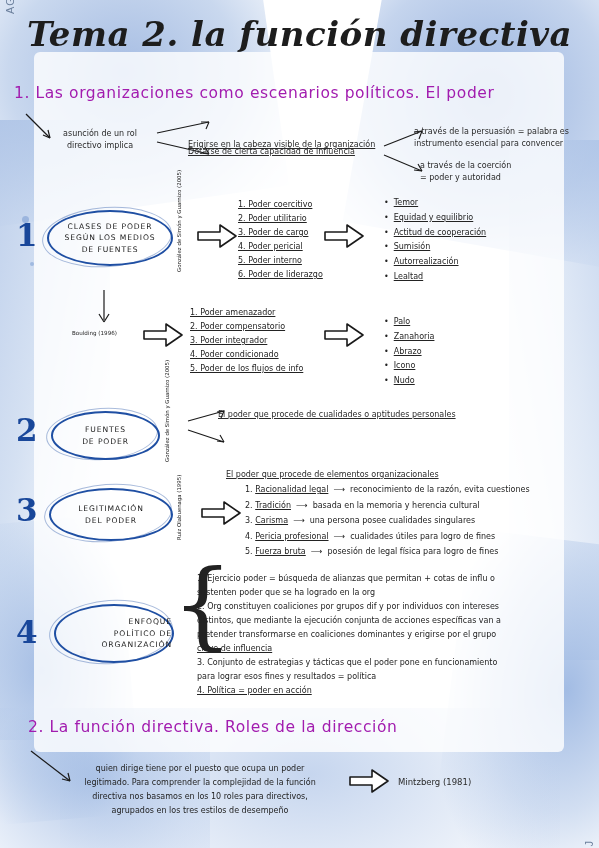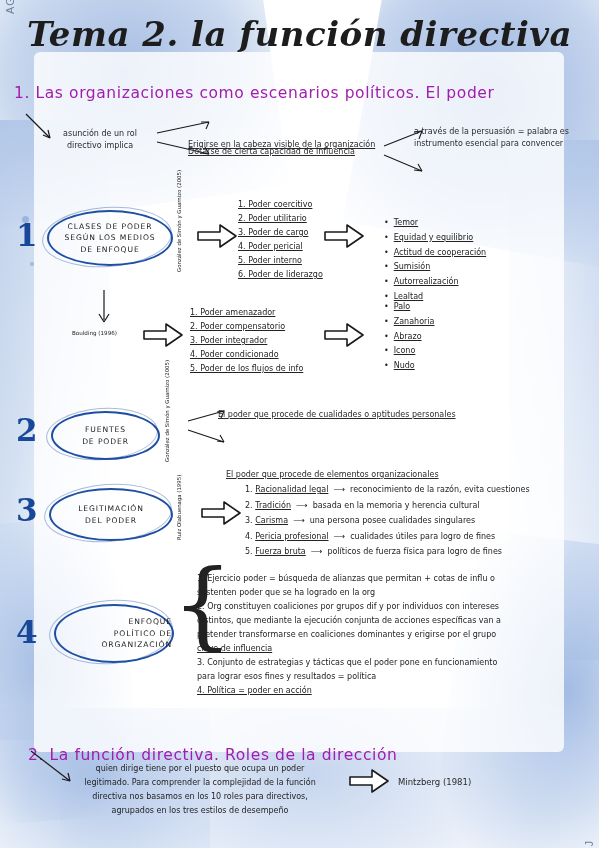--- a/index.html
+++ b/index.html
@@ -187,28 +187,32 @@
   </svg>
   <svg class="tarrow" style="left:382px;top:152px;" width="48" height="22">
     <path d="M2,3 L40,19" stroke="#1a1a1a" stroke-width="1.1" fill="none"></path>
     <path d="M40,19 L32,18 M40,19 L36,12" stroke="#1a1a1a" stroke-width="1.1" fill="none"></path>
   </svg>
 
   <div class="note" style="left:414px;top:126px;">
     <div>a través de la persuasión = palabra es</div>
     <div>instrumento esencial para convencer</div>
   </div>
+  <div class="note" style="left:420px;top:160px;">
+    <div>a través de la coerción</div>
+    <div>= poder y autoridad</div>
+  </div>
 
   <div class="bignum" style="left:16px;top:217px;">1</div>
 
   <div class="oval ghost" style="left:42px;top:207px;width:128px;height:58px;"></div>
   <div class="oval" style="left:47px;top:210px;width:122px;height:52px;flex-direction:column;">
     <span>CLASES DE PODER</span>
     <span>SEGÚN LOS MEDIOS</span>
-    <span>DE ENFOQUE</span>
+    <span>DE FUENTES</span>
   </div>
 
   <div class="cite" style="left:176px;top:272px;">González de Simón y Guarnizo (2005)</div>
 
   <div class="barrow" style="left:196px;top:223px;">
     <svg width="42" height="26" viewBox="0 0 42 26">
       <path d="M2,9 L24,9 L24,2 L40,13 L24,24 L24,17 L2,17 Z" fill="#ffffff" stroke="#1a1a1a" stroke-width="1.6" stroke-linejoin="round"></path>
     </svg>
   </div>
 
@@ -220,21 +224,21 @@
     <div><span class="u-line">5. Poder interno</span></div>
     <div><span class="u-line">6. Poder de liderazgo</span></div>
   </div>
 
   <div class="barrow" style="left:323px;top:223px;">
     <svg width="42" height="26" viewBox="0 0 42 26">
       <path d="M2,9 L24,9 L24,2 L40,13 L24,24 L24,17 L2,17 Z" fill="#ffffff" stroke="#1a1a1a" stroke-width="1.6" stroke-linejoin="round"></path>
     </svg>
   </div>
 
-  <div class="blist" style="left:384px;top:196px;margin-top:20px;">
+  <div class="blist" style="left:384px;top:196px;">
     <div><span class="u-line">Temor</span></div>
     <div><span class="u-line">Equidad y equilibrio</span></div>
     <div><span class="u-line">Actitud de cooperación</span></div>
     <div><span class="u-line">Sumisión</span></div>
     <div><span class="u-line">Autorrealización</span></div>
     <div><span class="u-line">Lealtad</span></div>
   </div>
 
   <svg class="tarrow" style="left:95px;top:288px;" width="18" height="40">
     <path d="M9,2 L9,32" stroke="#1a1a1a" stroke-width="1.2" fill="none"></path>
@@ -256,21 +260,21 @@
     <div><span class="u-line">4. Poder condicionado</span></div>
     <div><span class="u-line">5. Poder de los flujos de info</span></div>
   </div>
 
   <div class="barrow" style="left:323px;top:322px;">
     <svg width="42" height="26" viewBox="0 0 42 26">
       <path d="M2,9 L24,9 L24,2 L40,13 L24,24 L24,17 L2,17 Z" fill="#ffffff" stroke="#1a1a1a" stroke-width="1.6" stroke-linejoin="round"></path>
     </svg>
   </div>
 
-  <div class="blist" style="left:384px;top:300px;">
+  <div class="blist" style="left:384px;top:315px;">
     <div><span class="u-line">Palo</span></div>
     <div><span class="u-line">Zanahoria</span></div>
     <div><span class="u-line">Abrazo</span></div>
     <div><span class="u-line">Icono</span></div>
     <div><span class="u-line">Nudo</span></div>
   </div>
 
   <div class="bignum" style="left:16px;top:412px;">2</div>
 
   <div class="oval ghost" style="left:46px;top:408px;width:110px;height:50px;"></div>
@@ -331,21 +335,21 @@
     <div>
       <span>4.</span>
       <span class="u-line">Pericia profesional</span>
       <span>&nbsp;⟶&nbsp;</span>
       <span>cualidades útiles para logro de fines</span>
     </div>
     <div>
       <span>5.</span>
       <span class="u-line">Fuerza bruta</span>
       <span>&nbsp;⟶&nbsp;</span>
-      <span>políticos de fuerza física para logro de fines</span>
+      <span>posesión de legal física para logro de fines</span>
     </div>
   </div>
 
   <div class="bignum" style="left:16px;top:614px;">4</div>
 
   <div class="oval ghost" style="left:49px;top:600px;width:122px;height:62px;"></div>
   <div class="oval" style="left:54px;top:604px;width:116px;height:55px;flex-direction:column;align-items:flex-end;">
     <span>ENFOQUE</span>
     <span>POLÍTICO DE</span>
     <span>ORGANIZACIÓN</span>
@@ -360,21 +364,21 @@
     <div><span>distintos, que mediante la ejecución conjunta de acciones específicas van a</span></div>
     <div>
       <span>pretender transformarse en coaliciones dominantes y erigirse por el grupo</span>
     </div>
     <div><span class="u-line">clave de influencia</span></div>
     <div><span>3. Conjunto de estrategias y tácticas que el poder pone en funcionamiento</span></div>
     <div><span>para lograr esos fines y resultados = política</span></div>
     <div><span class="u-line">4. Política = poder en acción</span></div>
   </div>
 
-  <div class="h-section" style="left:28px;top:718px;margin-top:28px;">2. La función directiva. Roles de la dirección</div>
+  <div class="h-section" style="left:28px;top:718px;">2. La función directiva. Roles de la dirección</div>
 
   <svg class="tarrow" style="left:28px;top:748px;" width="58" height="42">
     <path d="M3,3 L42,33" stroke="#1a1a1a" stroke-width="1.2" fill="none"></path>
     <path d="M42,33 L34,31 M42,33 L40,25" stroke="#1a1a1a" stroke-width="1.2" fill="none"></path>
   </svg>
 
   <div class="para center" style="left:70px;top:762px;width:260px;">
     <div><span>quien dirige tiene por el puesto que ocupa un poder</span></div>
     <div><span>legitimado. Para comprender la complejidad de la función</span></div>
     <div><span>directiva nos basamos en los 10 roles para directivos,</span></div>

